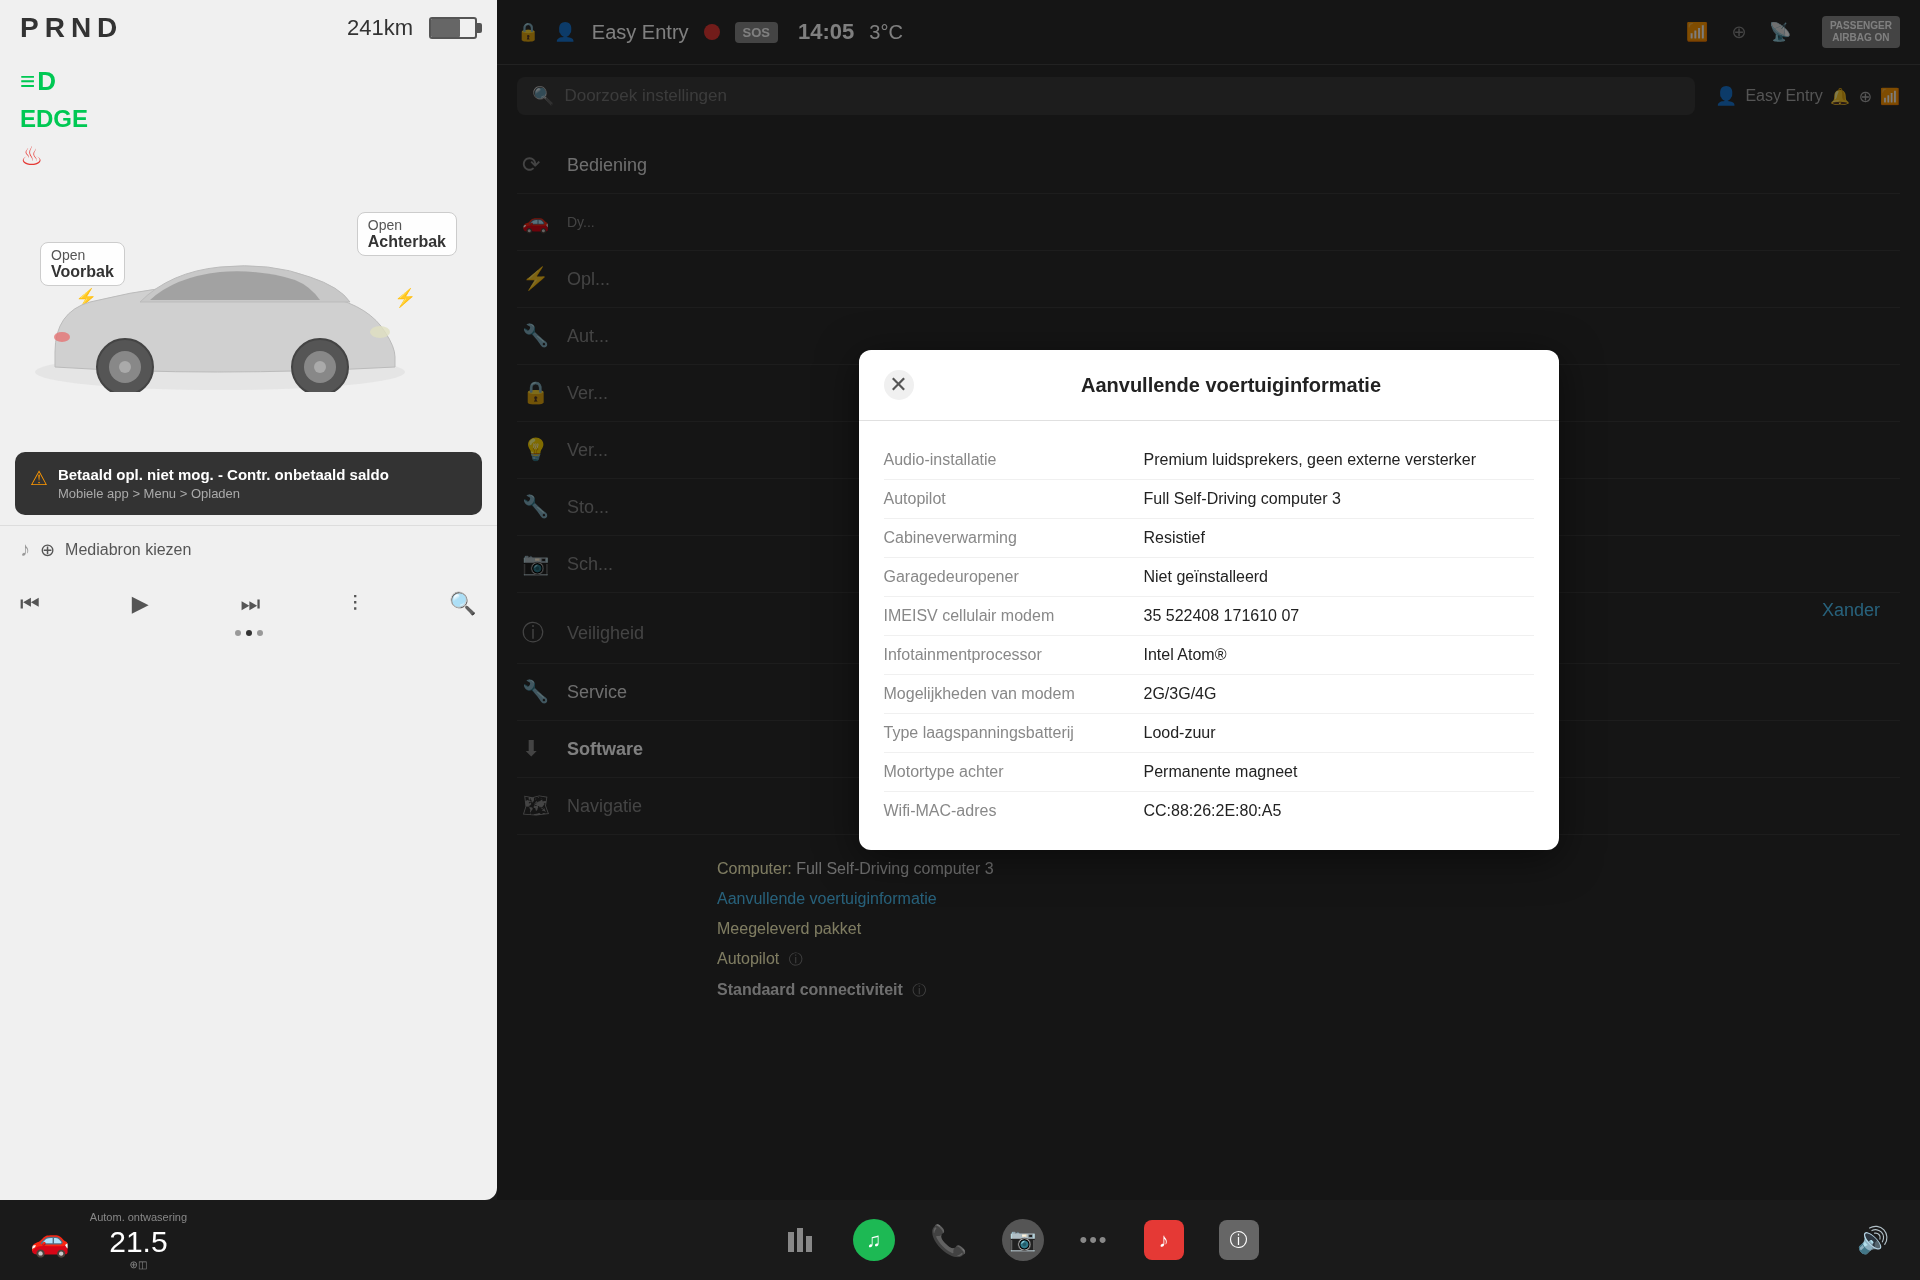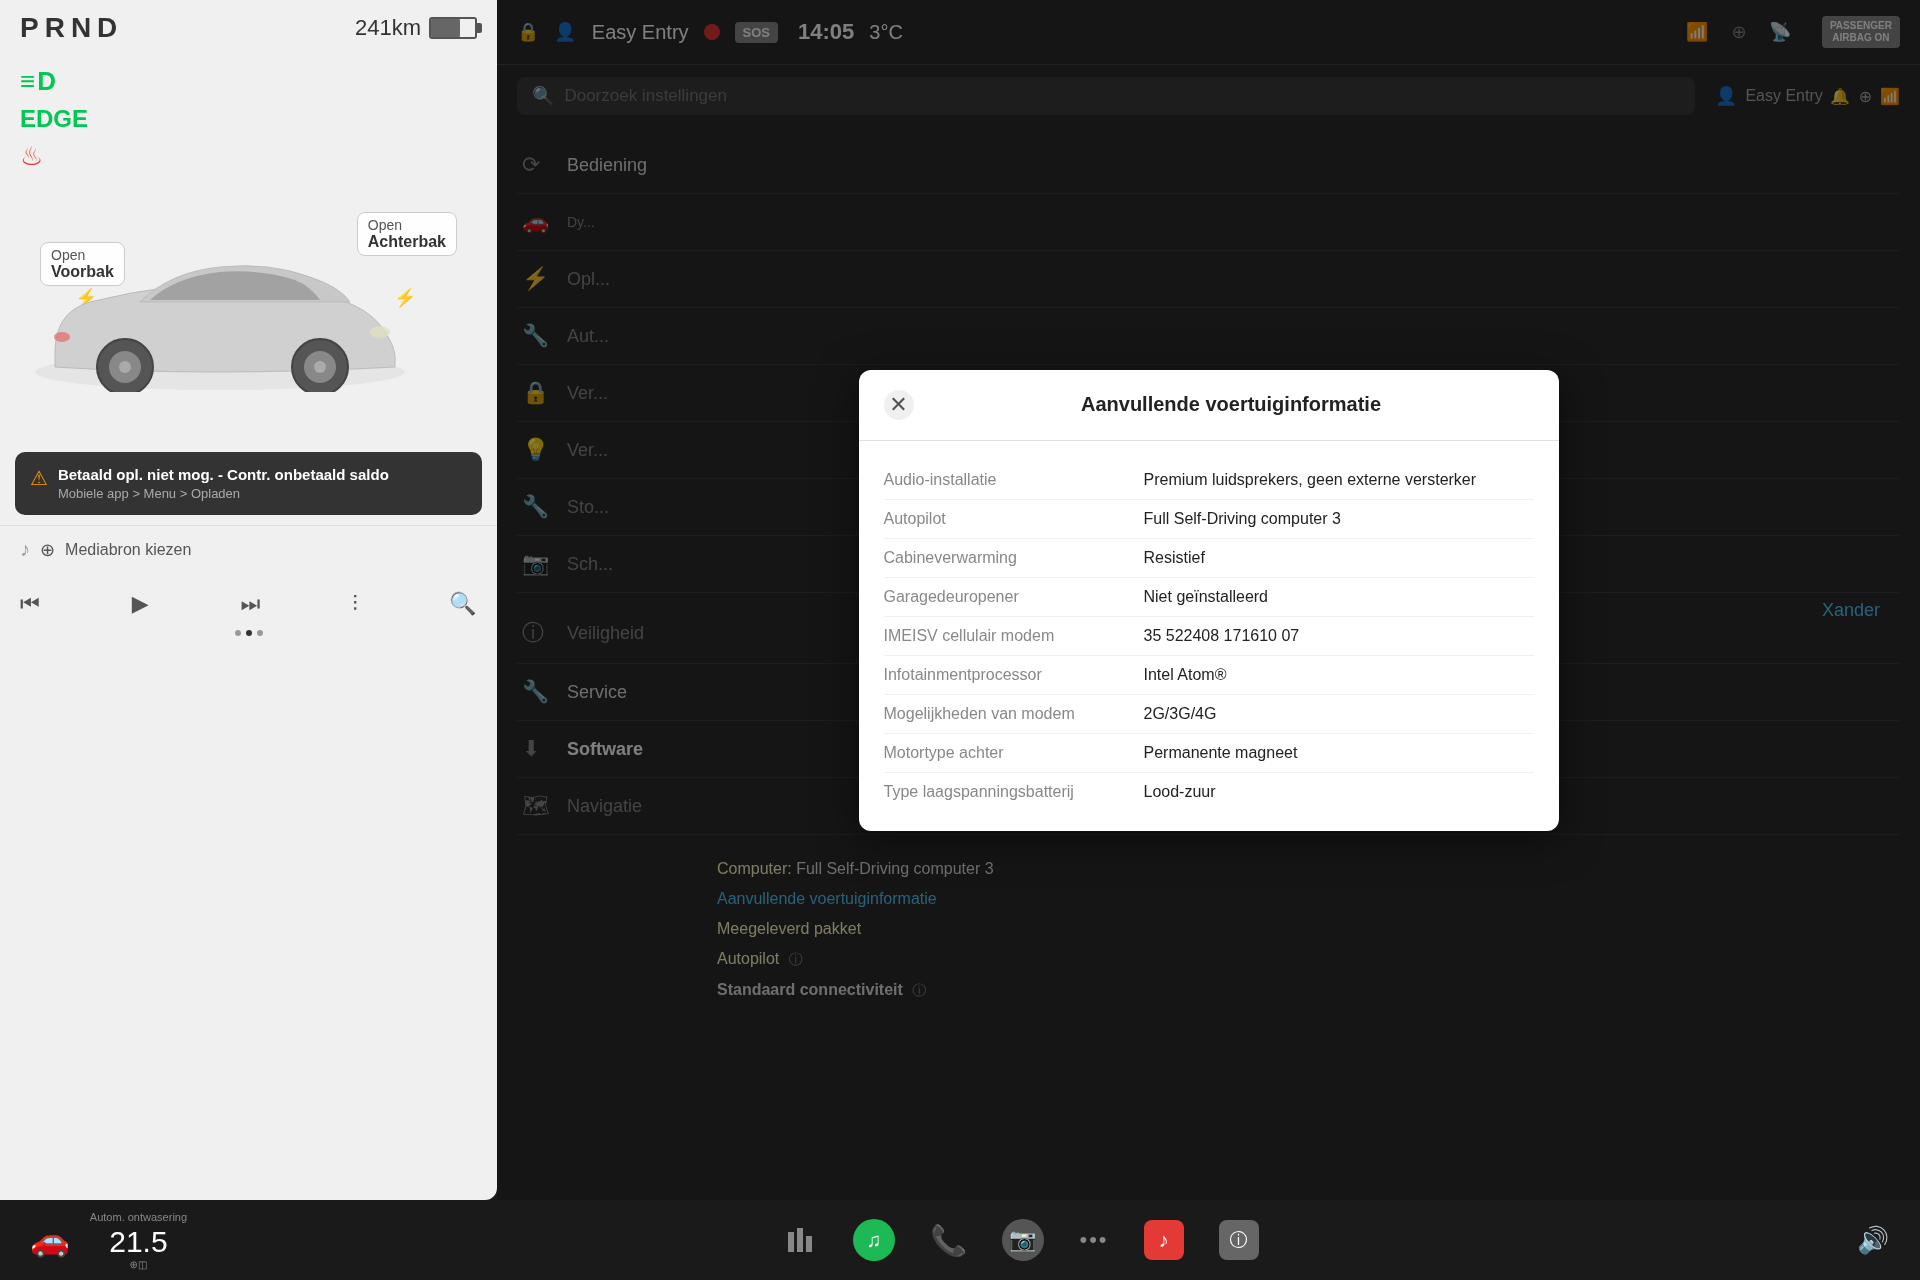--- a/index.html
+++ b/index.html
@@ -33,21 +33,21 @@
     .prnd {
       font-size: 28px;
       font-weight: 600;
       color: #333;
       letter-spacing: 6px;
     }
 
     .range-info {
       display: flex;
       align-items: center;
-      gap: 8px;
+      gap: 16px;
       font-size: 22px;
       color: #333;
     }
 
     .battery-icon {
       width: 48px;
       height: 22px;
       border: 2px solid #555;
       border-radius: 3px;
       position: relative;
@@ -582,26 +582,30 @@
       </div>
         <div class="modal-row">
         <span class="modal-key">Infotainmentprocessor</span>
         <span class="modal-val">Intel Atom®</span>
       </div>
         <div class="modal-row">
         <span class="modal-key">Mogelijkheden van modem</span>
         <span class="modal-val">2G/3G/4G</span>
       </div>
         <div class="modal-row">
+        <span class="modal-key">Type laagspanningsbatterij</span>
+        <span class="modal-val">Lood-zuur</span>
+      </div>
+        <div class="modal-row">
         <span class="modal-key">Motortype achter</span>
         <span class="modal-val">Permanente magneet</span>
       </div>
         <div class="modal-row">
-        <span class="modal-key">Type laagspanningsbatterij</span>
-        <span class="modal-val">Lood-zuur</span>
+        <span class="modal-key">Wifi-MAC-adres</span>
+        <span class="modal-val">CC:88:26:2E:80:A5</span>
       </div>
       </div>
   </div>
 </div>
 
 <div class="taskbar">
   <div class="taskbar-left">
     <span style="font-size:32px;color:#888;">🚗</span>
     <div class="taskbar-temp">
       <div style="font-size:11px;color:#888;margin-bottom:2px;">Autom. ontwasering</div>

